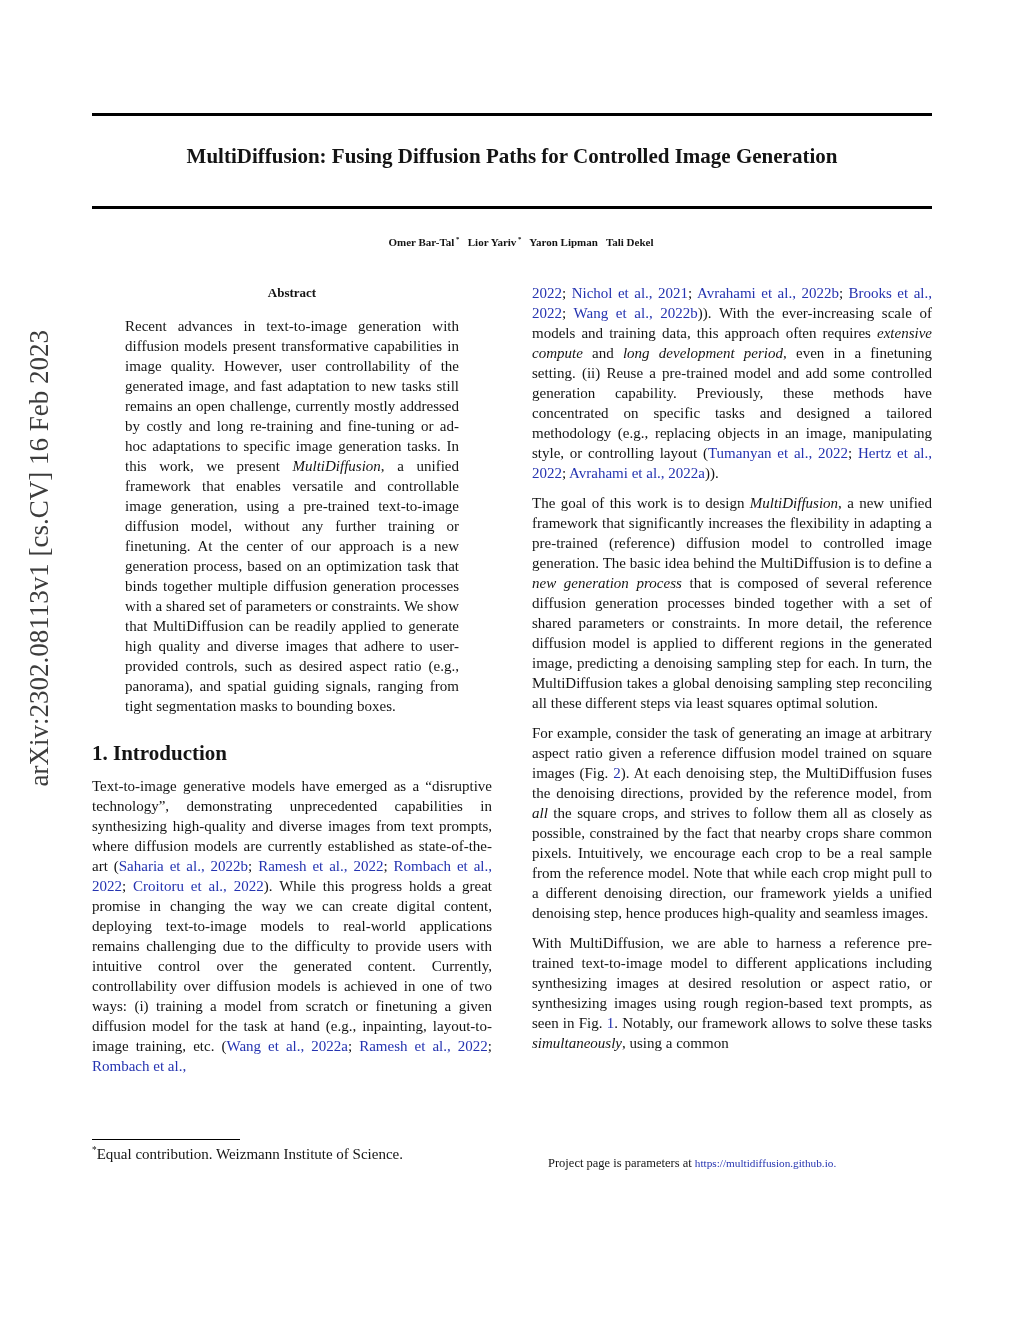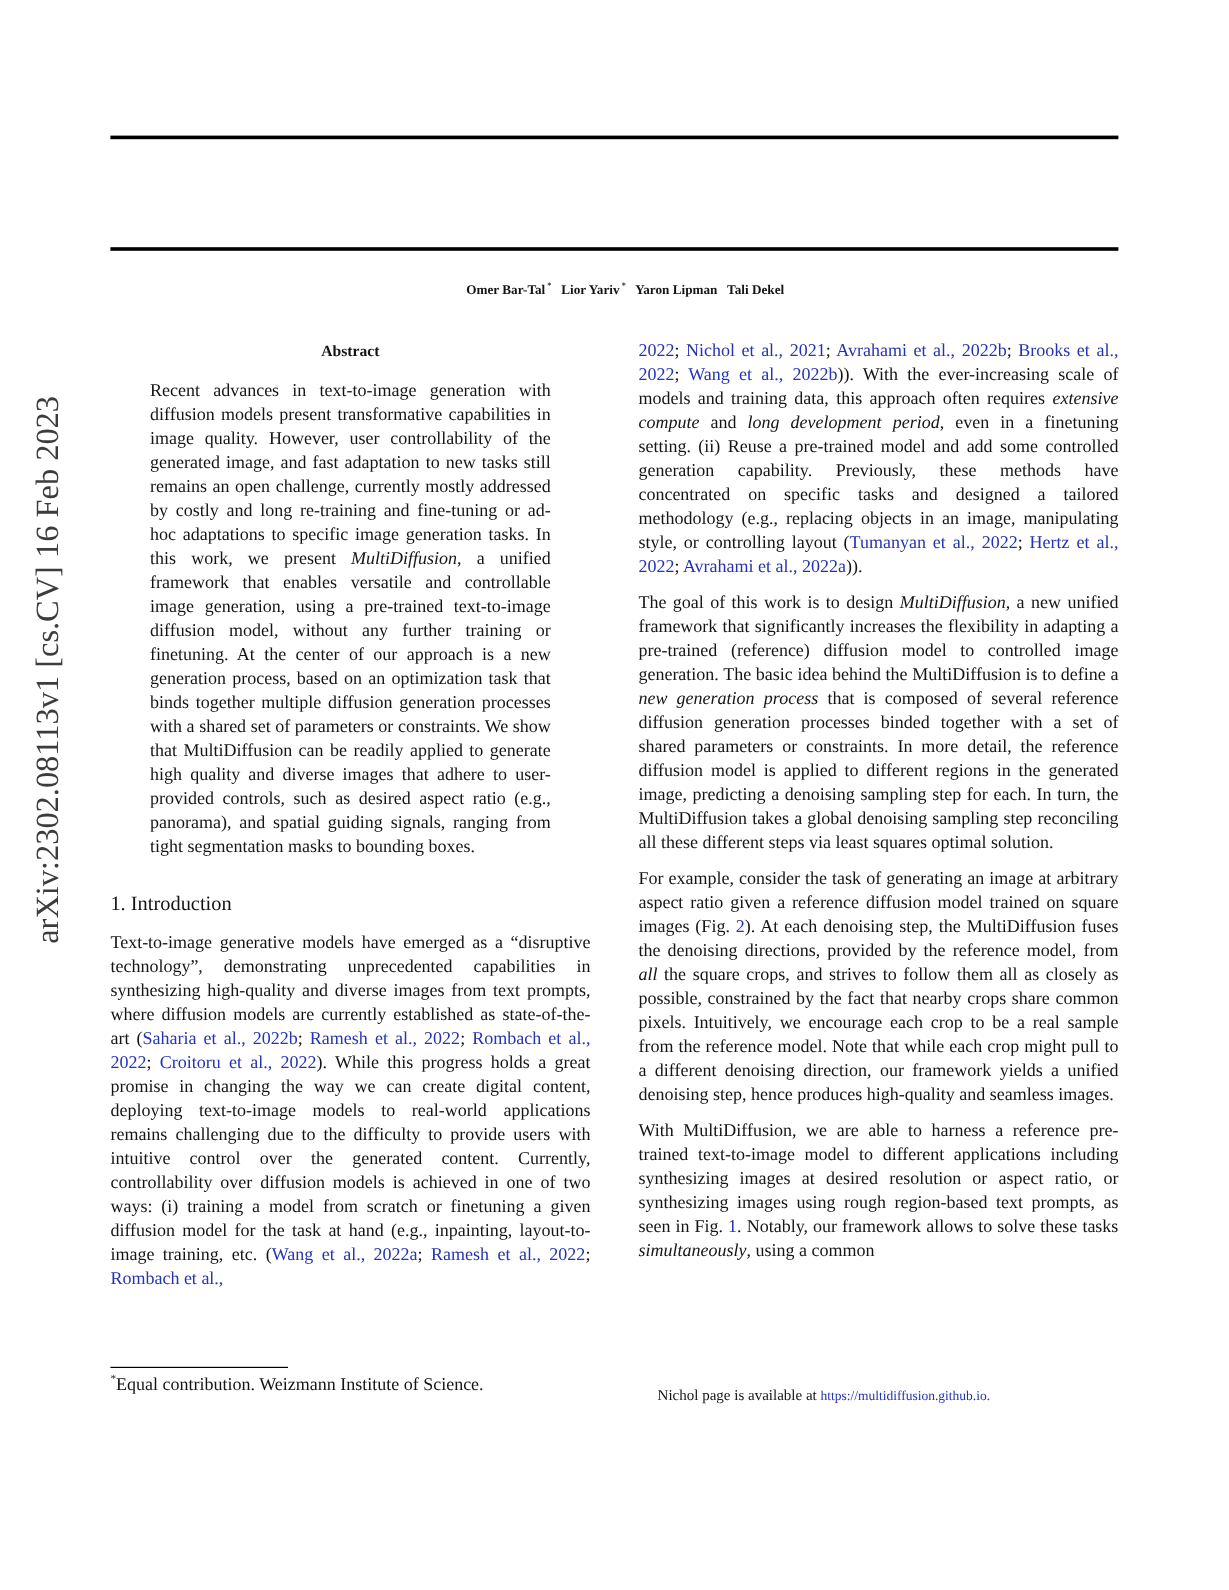--- a/index.html
+++ b/index.html
@@ -39,21 +39,21 @@
   }
   .col{
     position:absolute;top:283px;width:400px;
     font-size:15px;line-height:20px;
     text-align:justify;
   }
   .col-left{left:92px;}
   .col-right{left:532px;}
   .abstract-heading{text-align:center;font-weight:700;font-size:13px;margin-bottom:13px;}
   .abstract-body{margin:0 33px;}
-  .section-heading{font-weight:400;font-size:17px;margin:27px 0 13px;}
+  .section-heading{font-weight:700;font-size:21px;margin:27px 0 13px;}
   .col p + p{margin-top:10px;}
   .seg-i{font-style:italic;}
   .seg-link{color:var(--link);}
   .seg-mono{font-family:Liberation Serif, serif;color:var(--link);font-size:0.9em;}
   .seg-sup{vertical-align:super;font-size:0.62em;line-height:0;}
   .footnote-left{
     position:absolute;left:92px;top:1139px;width:400px;
     font-size:15px;line-height:16px;
   }
   .fn-rule{width:148px;height:1px;background:#000;margin-bottom:6px;}
@@ -65,20 +65,21 @@
 </style>
 </head>
 <body>
 
 <div class="page">
 
   <div class="watermark">arXiv:2302.08113v1  [cs.CV]  16 Feb 2023</div>
 
   <div class="rule rule-top"></div>
 
+  <h1 class="title">MultiDiffusion: Fusing Diffusion Paths for Controlled Image Generation</h1>
 
   <div class="rule rule-mid"></div>
 
   <div class="authors"><span>Omer Bar-Tal</span><span class="seg-sup"> *</span><span>   Lior Yariv</span><span class="seg-sup"> *</span><span>   Yaron Lipman   Tali Dekel</span></div>
 
   <div class="col col-left">
     <div class="abstract-heading">Abstract</div>
     <p class="abstract-body"><span>Recent advances in text-to-image generation with diffusion models present transformative capabilities in image quality. However, user controllability of the generated image, and fast adaptation to new tasks still remains an open challenge, currently mostly addressed by costly and long re-training and fine-tuning or ad-hoc adaptations to specific image generation tasks. In this work, we present </span><span class="seg-i">MultiDiffusion</span><span>, a unified framework that enables versatile and controllable image generation, using a pre-trained text-to-image diffusion model, without any further training or finetuning. At the center of our approach is a new generation process, based on an optimization task that binds together multiple diffusion generation processes with a shared set of parameters or constraints. We show that MultiDiffusion can be readily applied to generate high quality and diverse images that adhere to user-provided controls, such as desired aspect ratio (e.g., panorama), and spatial guiding signals, ranging from tight segmentation masks to bounding boxes.</span></p>
     <div class="section-heading">1. Introduction</div>
     <p><span>Text-to-image generative models have emerged as a “disruptive technology”, demonstrating unprecedented capabilities in synthesizing high-quality and diverse images from text prompts, where diffusion models are currently established as state-of-the-art (</span><span class="seg-link">Saharia et al., 2022b</span><span>; </span><span class="seg-link">Ramesh et al., 2022</span><span>; </span><span class="seg-link">Rombach et al., 2022</span><span>; </span><span class="seg-link">Croitoru et al., 2022</span><span>). While this progress holds a great promise in changing the way we can create digital content, deploying text-to-image models to real-world applications remains challenging due to the difficulty to provide users with intuitive control over the generated content. Currently, controllability over diffusion models is achieved in one of two ways: (i) training a model from scratch or finetuning a given diffusion model for the task at hand (e.g., inpainting, layout-to-image training, etc. (</span><span class="seg-link">Wang et al., 2022a</span><span>; </span><span class="seg-link">Ramesh et al., 2022</span><span>; </span><span class="seg-link">Rombach et al.,</span></p>
@@ -89,15 +90,15 @@
     <p><span>The goal of this work is to design </span><span class="seg-i">MultiDiffusion</span><span>, a new unified framework that significantly increases the flexibility in adapting a pre-trained (reference) diffusion model to controlled image generation. The basic idea behind the MultiDiffusion is to define a </span><span class="seg-i">new generation process</span><span> that is composed of several reference diffusion generation processes binded together with a set of shared parameters or constraints. In more detail, the reference diffusion model is applied to different regions in the generated image, predicting a denoising sampling step for each. In turn, the MultiDiffusion takes a global denoising sampling step reconciling all these different steps via least squares optimal solution.</span></p>
     <p><span>For example, consider the task of generating an image at arbitrary aspect ratio given a reference diffusion model trained on square images (Fig. </span><span class="seg-link">2</span><span>). At each denoising step, the MultiDiffusion fuses the denoising directions, provided by the reference model, from </span><span class="seg-i">all</span><span> the square crops, and strives to follow them all as closely as possible, constrained by the fact that nearby crops share common pixels. Intuitively, we encourage each crop to be a real sample from the reference model. Note that while each crop might pull to a different denoising direction, our framework yields a unified denoising step, hence produces high-quality and seamless images.</span></p>
     <p><span>With MultiDiffusion, we are able to harness a reference pre-trained text-to-image model to different applications including synthesizing images at desired resolution or aspect ratio, or synthesizing images using rough region-based text prompts, as seen in Fig. </span><span class="seg-link">1</span><span>. Notably, our framework allows to solve these tasks </span><span class="seg-i">simultaneously</span><span>, using a common</span></p>
   </div>
 
   <div class="footnote-left">
     <div class="fn-rule"></div>
     <div><span class="seg-sup">*</span><span>Equal contribution. Weizmann Institute of Science.</span></div>
   </div>
 
-  <div class="footnote-right"><span>Nichol page is available at </span><span class="seg-mono">https://multidiffusion.github.io</span><span class="seg-mono">.</span></div>
+  <div class="footnote-right"><span>Project page is parameters at </span><span class="seg-mono">https://multidiffusion.github.io</span><span class="seg-mono">.</span></div>
 
 </div>
 
 </body></html>

